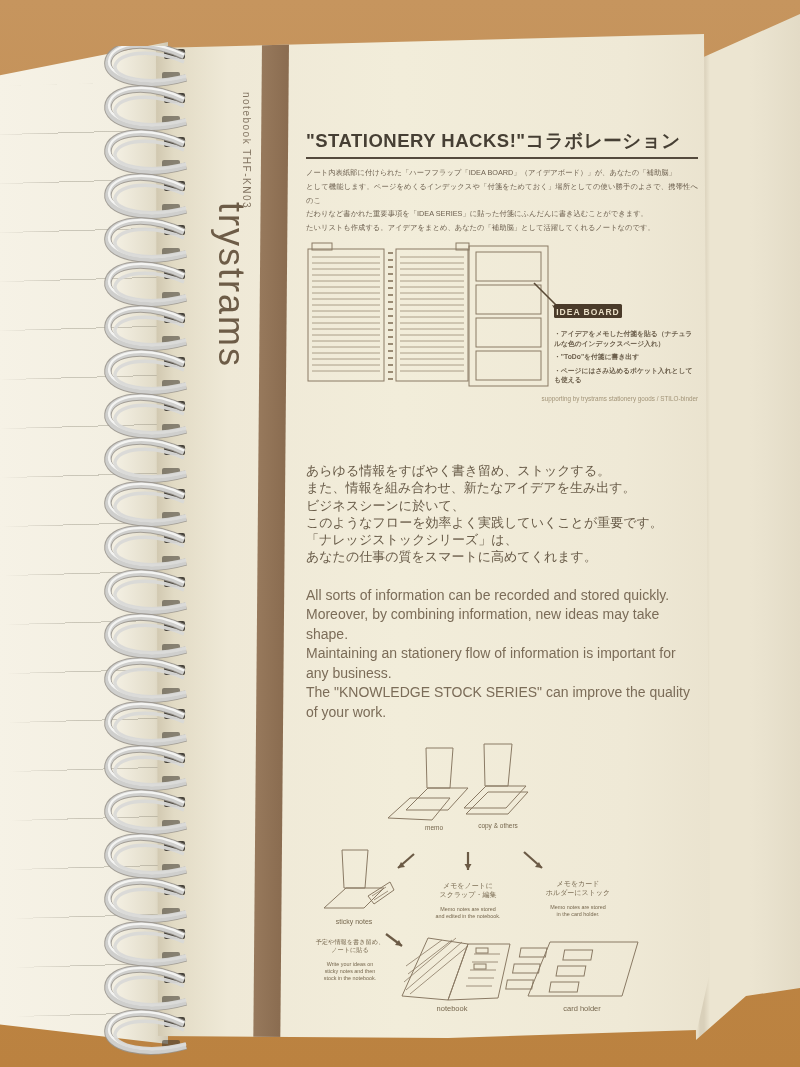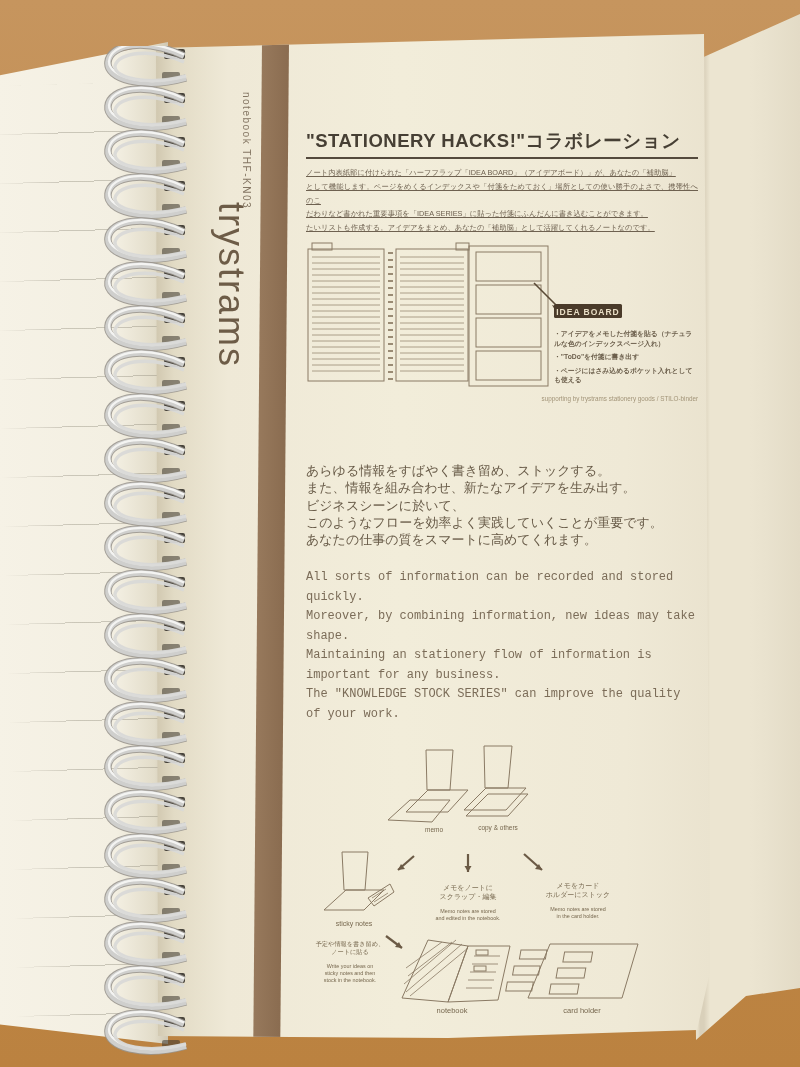--- a/index.html
+++ b/index.html
@@ -23,28 +23,28 @@
     background:linear-gradient(90deg,#97795c,#8a6c50);transform:rotate(.5deg);transform-origin:top center;}
   .brand{position:absolute;left:104px;top:168px;transform:rotate(90deg);transform-origin:left top;
     font-size:36px;letter-spacing:2px;color:#6d5c47;font-weight:400;white-space:nowrap;}
   .model{position:absolute;left:104px;top:58px;transform:rotate(90deg);transform-origin:left top;
     font-size:10px;letter-spacing:1.5px;color:#847663;white-space:nowrap;}
   
   .content{position:absolute;left:158px;top:94px;width:392px;color:#5f5443;}
   .title{display:block;font-size:18.5px;font-weight:bold;letter-spacing:.5px;color:#46var;
     color:#463f34;border-bottom:2px solid #544a3d;padding-bottom:4px;white-space:nowrap;}
   .intro{margin-top:7px;font-size:7.3px;line-height:13.8px;color:#6e6150;
-    filter:blur(.3px);text-align:justify;text-decoration:underline;}
+    filter:blur(.3px);text-align:justify;}
   .diagram1{position:relative;margin-top:6px;height:152px;font-weight:bold;}
   .idea-bullets{position:absolute;left:248px;top:88px;width:142px;font-size:6.8px;
     line-height:9.6px;color:#6c5f4c;filter:blur(.25px);}
   .idea-bullets div{margin-bottom:4px;}
   .caption{margin-top:2px;text-align:right;font-size:6.3px;color:#a29478;filter:blur(.3px);}
   .jp-par{margin-top:60px;font-size:13px;line-height:17.3px;color:#685b48;filter:blur(.25px);}
-  .en-par{margin-top:20px;font-size:12px;line-height:19.5px;color:#7b6c58;filter:blur(.3px);font-family:Liberation Mono, monospace;}
+  .en-par{margin-top:20px;font-size:14px;line-height:19.5px;color:#7b6c58;filter:blur(.3px);}
   .flow{margin-top:16px;}
   
   .right-flap{position:absolute;left:680px;top:0;width:120px;height:1067px;z-index:1;
     background:linear-gradient(90deg,#e6dec9 0 18px,#d9d0ba 20px 24px,#ece5d1 30px 58%,#e9e2ce 72%,#e3dbc6 100%);
     clip-path:polygon(8px 64px,120px 14px,120px 988px,66px 996px,16px 1040px);}
   
   .coils{position:absolute;left:100px;top:46px;z-index:5;}
   svg text{font-family:"Liberation Sans",sans-serif;}
   .sketch{stroke:#8a7a64;fill:none;stroke-width:1;}
   .sketch2{stroke:#9a8b74;fill:none;stroke-width:.8;}
@@ -113,20 +113,21 @@
           <div>・ページにはさみ込めるポケット入れとしても使える</div>
         </div>
       </div>
       <div class="caption">supporting by trystrams stationery goods / STILO-binder</div>
 
       <div class="jp-par">
         <div>あらゆる情報をすばやく書き留め、ストックする。</div>
         <div>また、情報を組み合わせ、新たなアイデアを生み出す。</div>
         <div>ビジネスシーンに於いて、</div>
         <div>このようなフローを効率よく実践していくことが重要です。</div>
+        <div>「ナレッジストックシリーズ」は、</div>
         <div>あなたの仕事の質をスマートに高めてくれます。</div>
       </div>
 
       <div class="en-par">
         <div>All sorts of information can be recorded and stored quickly.</div>
         <div>Moreover, by combining information, new ideas may take shape.</div>
         <div>Maintaining an stationery flow of information is important for any business.</div>
         <div>The "KNOWLEDGE STOCK SERIES" can improve the quality of your work.</div>
       </div>
 

